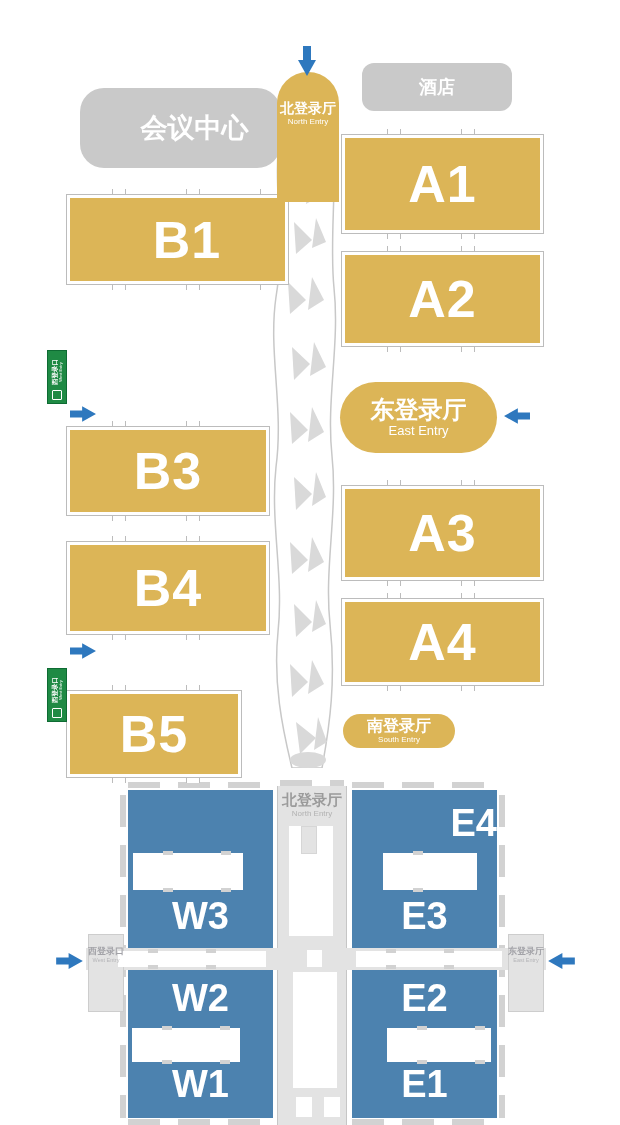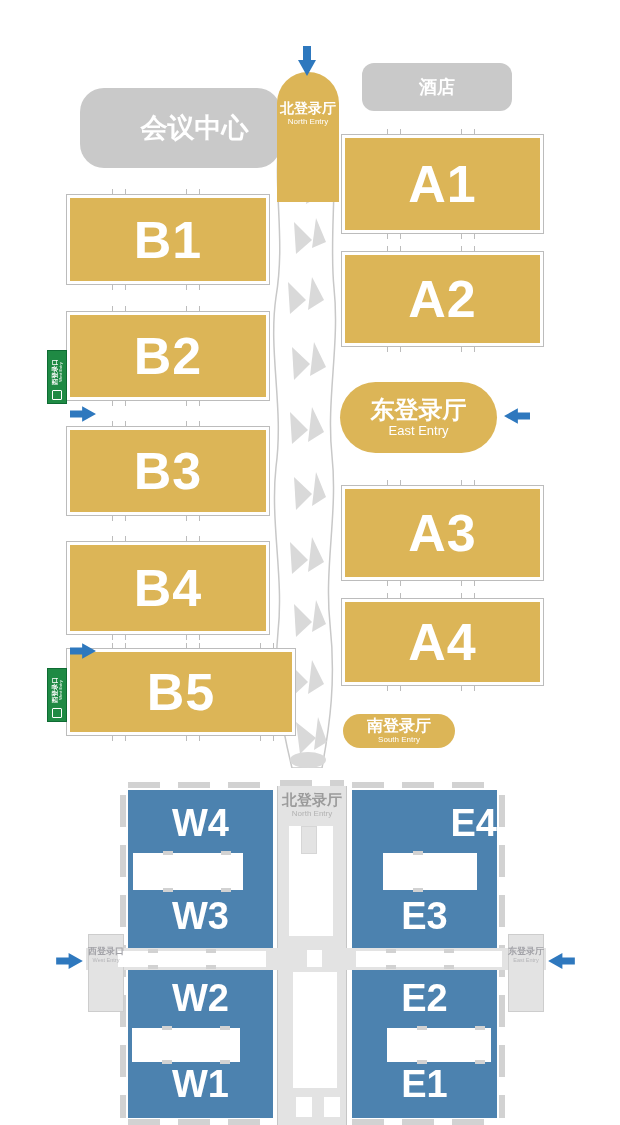--- a/index.html
+++ b/index.html
@@ -135,33 +135,30 @@
   <div class="hall hall-lg" style="left:345px;top:255px;width:195px;height:88px;">
     <span>A2</span>
     </div>
   <div class="hall hall-lg" style="left:345px;top:489px;width:195px;height:88px;">
     <span>A3</span>
     </div>
   <div class="hall hall-lg" style="left:345px;top:602px;width:195px;height:80px;">
     <span>A4</span>
     </div>
 
-  <div class="hall hall-lg" style="left:70px;top:198px;width:196px;height:83px;">
+  <div class="hall hall-lg" style="left:70px;top:198px;width:196px;height:83px;padding-left:19px;">
     <span>B1</span>
-    </div>
-  <div class="hall hall-lg" style="left:70px;top:315px;width:196px;height:82px;">
-    <span>B2</span>
     </div>
   <div class="hall hall-lg" style="left:70px;top:430px;width:196px;height:82px;">
     <span>B3</span>
     </div>
   <div class="hall hall-lg" style="left:70px;top:545px;width:196px;height:86px;">
     <span>B4</span>
     </div>
-  <div class="hall hall-lg" style="left:70px;top:652px;width:222px;height:80px;">
+  <div class="hall hall-lg" style="left:70px;top:694px;width:168px;height:80px;">
     <span>B5</span>
     </div>
 
   <div class="pill" style="left:340px;top:382px;width:157px;height:71px;border-radius:36px;">
     <span class="zh" style="font-size:24px;">东登录厅</span>
     <span class="en" style="font-size:13px;">East Entry</span>
   </div>
   <div class="arrow" style="left:504px;top:408px;">
     <svg width="26" height="16" viewBox="0 0 30 18">
         <path d="M30,5 H16 V0 L0,9 L16,18 V13 H30 Z" fill="#2e78be"></path>
@@ -225,21 +222,20 @@
   <div class="blueblk" style="left:128px;top:790px;width:145px;height:158px;"></div>
   <div class="blueblk" style="left:128px;top:970px;width:145px;height:148px;"></div>
   <div class="blueblk" style="left:352px;top:790px;width:145px;height:158px;"></div>
   <div class="blueblk" style="left:352px;top:970px;width:145px;height:148px;"></div>
 
   <div class="wslot tick" style="left:133px;top:853px;width:110px;height:37px;"></div>
   <div class="wslot tick" style="left:383px;top:853px;width:94px;height:37px;"></div>
   <div class="wslot tick" style="left:132px;top:1028px;width:108px;height:34px;"></div>
   <div class="wslot tick" style="left:387px;top:1028px;width:104px;height:34px;"></div>
 
-  <div class="blabel" style="left:128px;top:804px;">W4</div>
   <div class="blabel" style="left:128px;top:897px;">W3</div>
   <div class="blabel" style="left:128px;top:979px;">W2</div>
   <div class="blabel" style="left:128px;top:1065px;">W1</div>
   <div class="blabel" style="left:352px;top:804px;text-align:right;">E4</div>
   <div class="blabel" style="left:352px;top:897px;">E3</div>
   <div class="blabel" style="left:352px;top:979px;">E2</div>
   <div class="blabel" style="left:352px;top:1065px;">E1</div>
 
   <div class="cross" style="left:88px;top:934px;width:36px;height:78px;"></div>
   <div class="crosslabel" style="left:82px;top:947px;width:48px;">

